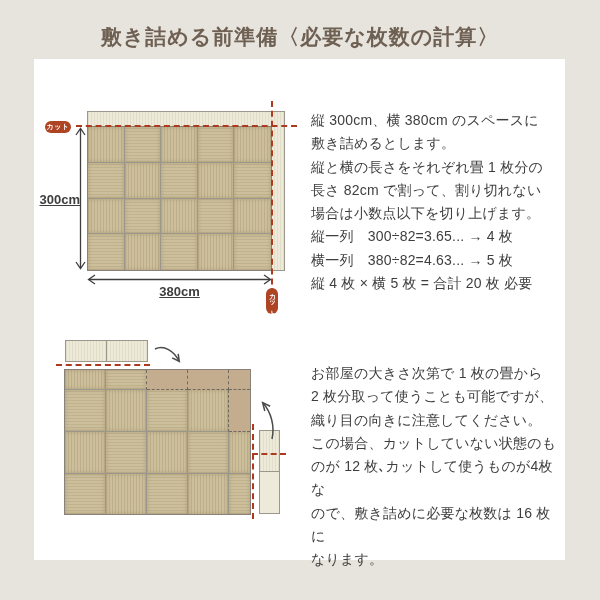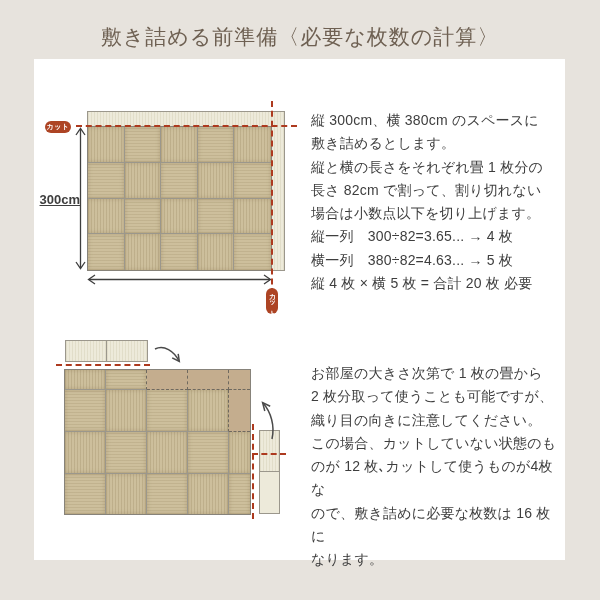--- a/index.html
+++ b/index.html
@@ -20,21 +20,21 @@
   html,body{width:600px;height:600px;}
   body{
     background:var(--bg);
     font-family:"Liberation Sans","DejaVu Sans",sans-serif;
     color:var(--text);
     position:relative;
     overflow:hidden;
   }
   .title{
     position:absolute;left:0;top:23px;width:600px;
-    text-align:center;font-size:21px;font-weight:normal;
+    text-align:center;font-size:21px;font-weight:bold;
     color:var(--title);letter-spacing:1px;
   }
   .card{
     position:absolute;left:34px;top:59px;width:531px;height:501px;
     background:var(--card);
   }
   
   .textblock{
     position:absolute;left:277px;width:252px;
     font-size:14px;line-height:23.3px;letter-spacing:0.2px;
@@ -186,20 +186,21 @@
   </svg>
   <div class="dim-label" id="label-300">300cm</div>
 
   <svg id="arrow-380" width="185" height="13" viewBox="0 0 185 13">
     <g stroke="#3e3e3e" stroke-width="1.3" fill="none">
       <line x1="2" y1="6.5" x2="183" y2="6.5"></line>
       <polyline points="8,2 1.5,6.5 8,11"></polyline>
       <polyline points="177,2 183.5,6.5 177,11"></polyline>
     </g>
   </svg>
+  <div class="dim-label" id="label-380">380cm</div>
 
   <div class="textblock" id="top-text">縦 300cm、横 380cm のスペースに
 敷き詰めるとします。
 縦と横の長さをそれぞれ畳 1 枚分の
 長さ 82cm で割って、割り切れない
 場合は小数点以下を切り上げます。
 縦一列　300÷82=3.65... → 4 枚
 横一列　380÷82=4.63... → 5 枚
 縦 4 枚 × 横 5 枚 = 合計 20 枚 必要</div>
 

